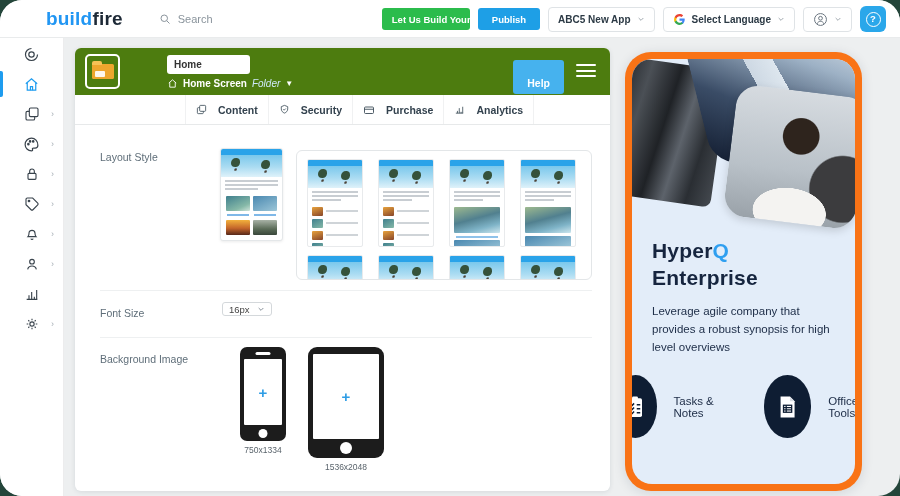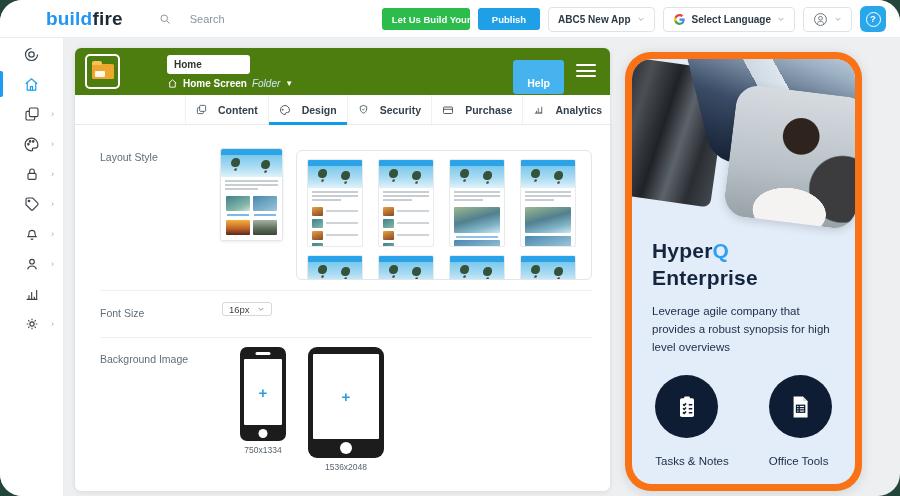--- a/index.html
+++ b/index.html
@@ -5,21 +5,21 @@
   * { margin:0; padding:0; box-sizing:border-box; }
   html,body { width:900px; height:496px; }
   body { background:#24453a; font-family:"Liberation Sans", sans-serif; }
   .app { position:relative; width:900px; height:496px; background:#edeff0; border-radius:22px; overflow:hidden; }
 
   
   .topbar { position:absolute; top:0; left:0; right:0; height:38px; background:#fff; border-bottom:1px solid #e9ebec; display:flex; align-items:center; z-index:30; }
   .logo { margin-left:46px; font-size:19px; font-weight:bold; letter-spacing:.2px; }
   .logo .lb { color:#2196f3; }
   .logo .lf { color:#1d2936; }
-  .searchbox { display:flex; align-items:flex-end; gap:19px; margin-left:36px; }
+  .searchbox { display:flex; align-items:flex-end; gap:7px; margin-left:36px; }
   .searchbox input { border:none; outline:none; font-size:11px; color:#555; width:120px; background:transparent; font-family:inherit; }
   .searchbox input::placeholder { color:#8a949c; }
   .topbar-right { position:absolute; right:14px; top:0; height:38px; display:flex; align-items:center; gap:8px; }
   .btn { border:none; cursor:pointer; font-family:inherit; font-weight:bold; }
   .btn-green { background:#2bbc4c; color:#fff; font-size:9.5px; height:22px; padding:0 10px; border-radius:3px; width:88px; white-space:nowrap; overflow:hidden; }
   .btn-blue { background:#1e9fe6; color:#fff; font-size:9.5px; height:22px; padding:0 14px; border-radius:3px; }
   .pill { display:flex; align-items:center; gap:6px; height:25px; padding:0 9px; border:1px solid #dfe3e6; border-radius:4px; background:#fff; cursor:pointer; }
   .pill .lbl { font-size:10px; font-weight:bold; color:#2c3a45; white-space:nowrap; }
   .chev { width:8px; height:8px; }
   .help-sq { width:26px; height:26px; border-radius:6px; background:#2aa7ea; color:#fff; display:flex; align-items:center; justify-content:center; cursor:pointer; border:none; }
@@ -121,21 +121,21 @@
   .ph-man { left:98px; top:32px; width:132px; height:132px; border-radius:22px; transform:rotate(7deg); box-shadow:0 3px 8px rgba(0,0,0,.15);
     background:
       radial-gradient(circle at 52% 34%, #2e241d 0 16%, rgba(0,0,0,0) 17%),
       radial-gradient(ellipse 46% 30% at 50% 92%, #f4f3f1 0 60%, rgba(0,0,0,0) 61%),
       radial-gradient(circle at 88% 70%, #3c3c3e 0 22%, rgba(0,0,0,0) 23%),
       linear-gradient(180deg,#d6dbe0 0%,#b9c1c8 60%,#9aa2a9 100%); }
   .p-title { position:absolute; left:20px; top:178px; font-size:21px; font-weight:800; color:#16253f; line-height:1.3; letter-spacing:.2px; }
   .p-title .q { color:#2f9ff0; }
   .p-desc { position:absolute; left:20px; top:244px; right:14px; font-size:11.5px; color:#20304a; line-height:1.55; }
   .features { position:absolute; left:0; right:0; top:316px; display:flex; justify-content:center; gap:40px; }
-  .feature { display:flex; flex-direction:column; gap:17px; }
+  .feature { display:flex; flex-direction:row; align-items:center; gap:17px; }
   .f-circle { width:63px; height:63px; border-radius:50%; background:#0e1d33; display:flex; align-items:center; justify-content:center; }
   .f-name { font-size:11.5px; color:#1c2b45; }
 
   svg { display:block; }
 </style>
 </head>
 <body>
 
 <div class="app">
 
@@ -288,27 +288,20 @@
         </div>
     </div>
 
     <div class="tabs">
       <div class="tab">
         <svg width="11" height="11" viewBox="0 0 24 24" fill="none" stroke="#3c4c58" stroke-width="1.8">
             <rect x="8" y="3" width="13" height="13" rx="2"></rect>
             <path d="M16 16v3a2 2 0 0 1-2 2H5a2 2 0 0 1-2-2V10a2 2 0 0 1 2-2h3"></path>
           </svg>
         <span>Content</span>
-      </div>
-      <div class="tab active">
-        <svg width="12" height="12" viewBox="0 0 24 24" fill="none" stroke="#3c4c58" stroke-width="1.8">
-            <path d="M12 3a9 9 0 1 0 0 18c1.5 0 1.9-1.1 1.4-2.1-.5-1 .1-1.9 1.6-1.9H17a4 4 0 0 0 4-4c0-5.5-4-10-9-10z"></path>
-            <circle cx="7.6" cy="11.5" r="1"></circle>
-          </svg>
-        <span>Design</span>
       </div>
       <div class="tab">
         <svg width="11" height="11" viewBox="0 0 24 24" fill="none" stroke="#3c4c58" stroke-width="1.8">
             <path d="M12 3l7 2.8v5c0 4.4-3 7.6-7 9-4-1.4-7-4.6-7-9v-5z"></path>
             <path d="M9.2 11.5l2 2 3.6-3.6"></path>
           </svg>
         <span>Security</span>
       </div>
       <div class="tab">
         <svg width="12" height="12" viewBox="0 0 24 24" fill="none" stroke="#3c4c58" stroke-width="1.8">

